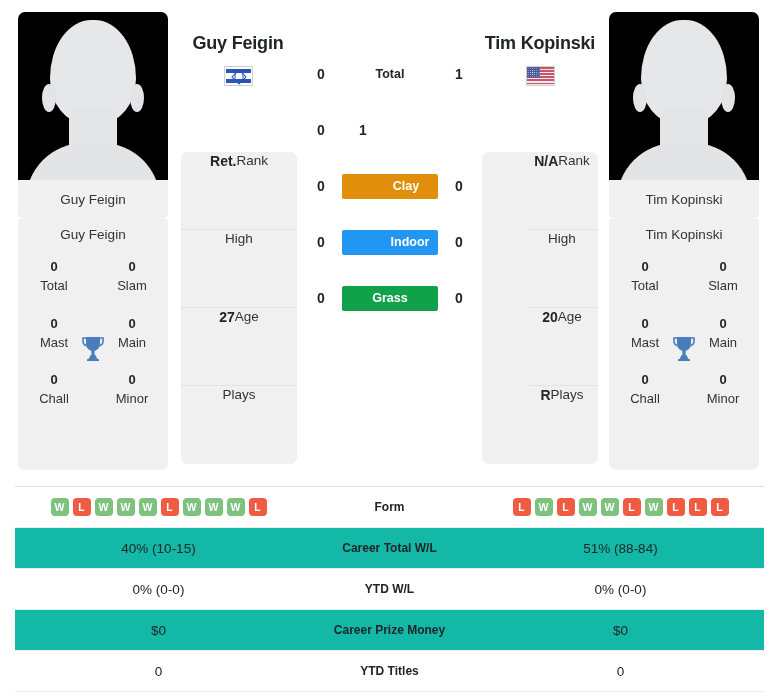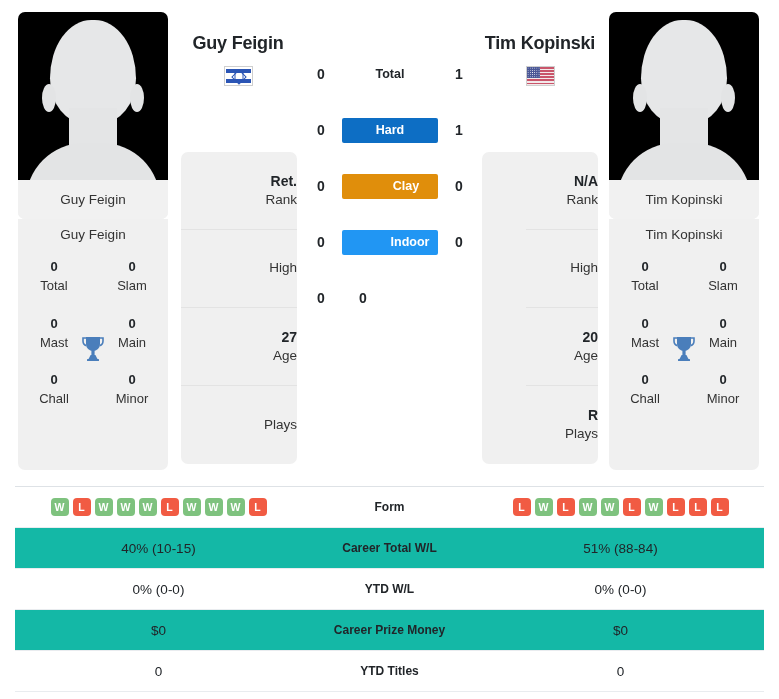--- a/index.html
+++ b/index.html
@@ -185,22 +185,22 @@
     width: 116px;
     background: #f0f0f0;
     border-radius: 7px;
     overflow: hidden;
   }
   .info-card.left  { left: 181px; }
   .info-card.right { left: 482px; padding-left: 44px; }
   .info-cell {
     height: 78px;
     display: flex;
-    flex-direction: column;
-    align-items: flex-end;
+    flex-direction: row;
+    align-items: flex-start;
     justify-content: center;
     border-bottom: 1px solid #e3e3e3;
   }
   .info-cell:last-child { border-bottom: none; }
   .info-val {
     font-size: 14px;
     font-weight: bold;
     color: #212529;
     line-height: 1.35;
   }
@@ -349,35 +349,35 @@
     </div>
 
     <div class="compare">
       <div class="compare-row">
         <span class="cmp-score">0</span>
         <span class="cmp-label plain">Total</span>
         <span class="cmp-score">1</span>
       </div>
       <div class="compare-row">
         <span class="cmp-score">0</span>
-        <span class="cmp-label chip" id="chip-1" style="background: rgb(13, 110, 196);">Hard</span>
         <span class="cmp-score">1</span>
       </div>
       <div class="compare-row">
         <span class="cmp-score">0</span>
         <span class="cmp-label chip" id="chip-2" style="background: rgb(224, 142, 11); padding-left: 32px;">Clay</span>
         <span class="cmp-score">0</span>
       </div>
       <div class="compare-row">
         <span class="cmp-score">0</span>
         <span class="cmp-label chip" id="chip-3" style="background: rgb(33, 150, 243); padding-left: 40px;">Indoor</span>
         <span class="cmp-score">0</span>
       </div>
       <div class="compare-row">
         <span class="cmp-score">0</span>
+        <span class="cmp-label chip" id="chip-4" style="background: rgb(17, 161, 74);">Grass</span>
         <span class="cmp-score">0</span>
       </div>
     </div>
 
     <div class="info-card left">
       <div class="info-cell">
         <span class="info-val">Ret.</span>
         <span class="info-sub">Rank</span>
       </div>
       <div class="info-cell">

